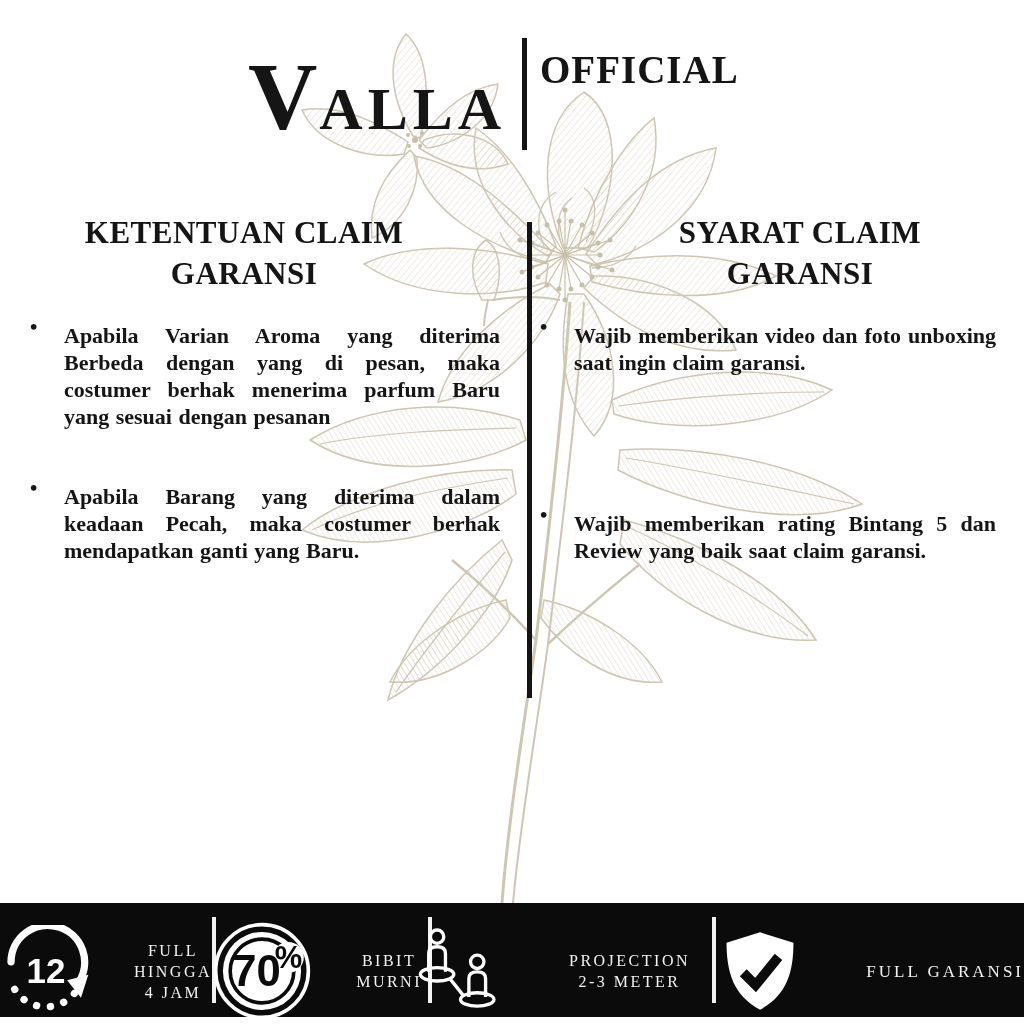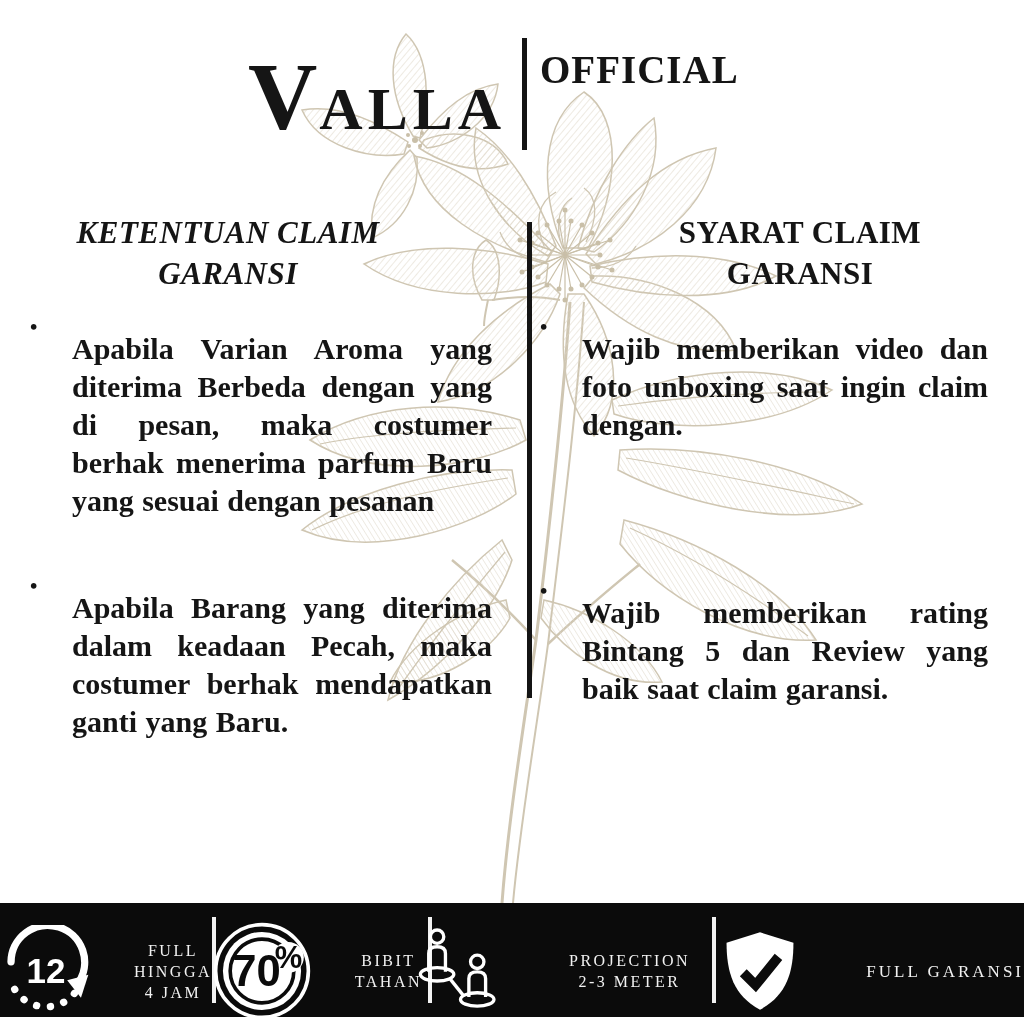--- a/index.html
+++ b/index.html
@@ -21,34 +21,34 @@
     left:540px;top:46px;width:198px;text-align:center;font-size:39px;
     font-weight:bold;line-height:47px;letter-spacing:1px;
   }
   .store span{display:block;}
 
   
   .section-title{
     top:212px;width:400px;text-align:center;font-size:31px;font-weight:bold;
     line-height:41px;letter-spacing:0.5px;
   }
-  .section-title.left{left:28px;font-style:italic;}
+  .section-title.left{left:44px;}
   .section-title.right{left:600px;}
   .section-title span{display:block;}
 
   
   .bullets{top:314px;}
   .bullets.left{left:30px;width:478px;}
   .bullets.right{left:540px;width:464px;}
   .bullet{display:flex;align-items:flex-start;}
   .bullets.left  .bullet + .bullet{margin-top:37px;}
   .bullets.right .bullet + .bullet{margin-top:118px;}
   .bullet .dot{width:26px;font-size:21px;line-height:27px;font-weight:bold;flex:0 0 26px;}
   .bullet p{
-    margin:16px;flex:1;text-align:justify;font-size:30px;line-height:38px;
+    margin:8px;flex:1;text-align:justify;font-size:22px;line-height:27px;
     font-weight:bold;word-spacing:1px;
   }
   .col-divider{left:527px;top:222px;width:5px;height:476px;background:#141414;}
 
   
   .footer{left:0;top:903px;width:1024px;height:114px;background:#0b0b0b;}
   .feature{position:absolute;top:0;height:136px;display:flex;align-items:center;justify-content:space-between;gap:15px;}
   .feat-1{left:0;width:212px;}
   .feat-2{left:212px;width:210px;}
   .feat-3{left:412px;width:278px;}
@@ -214,21 +214,21 @@
 
 <div class="layer col-divider"></div>
 
 <div class="layer section-title right">
   <span>SYARAT CLAIM</span>
   <span>GARANSI</span>
 </div>
 <div class="layer bullets right">
   <div class="bullet">
     <span class="dot">•</span>
-    <p>Wajib memberikan video dan foto unboxing saat ingin claim dengan.</p>
+    <p>Wajib memberikan video dan foto unboxing saat ingin claim garansi.</p>
   </div>
   <div class="bullet">
     <span class="dot">•</span>
     <p>Wajib memberikan rating Bintang 5 dan Review yang baik saat claim garansi.</p>
   </div>
 </div>
 
 <div class="layer footer">
 
   <div class="feature feat-1">
@@ -250,21 +250,21 @@
     <svg width="100" height="100" viewBox="0 0 110 110">
       <circle cx="55" cy="55" r="51" fill="none" stroke="#ffffff" stroke-width="4"></circle>
       <circle cx="55" cy="55" r="43" fill="#ffffff"></circle>
       <circle cx="55" cy="55" r="35" fill="#ffffff" stroke="#0b0b0b" stroke-width="4"></circle>
       <circle cx="84" cy="40" r="17" fill="#ffffff"></circle>
       <text x="49" y="72" text-anchor="middle" font-family="Liberation Sans, sans-serif" font-size="48" font-weight="bold" fill="#0b0b0b">70</text>
       <text x="84" y="52" text-anchor="middle" font-family="Liberation Sans, sans-serif" font-size="34" font-weight="bold" fill="#0b0b0b">%</text>
     </svg>
     <div class="flabel">
       <span>BIBIT</span>
-      <span>TAHAN</span>
+      <span>MURNI</span>
     </div>
   </div>
   <div class="fsep fsep-2"></div>
 
   <div class="feature feat-3">
     <svg width="92" height="100" viewBox="0 0 110 110">
       <g stroke="#ffffff" stroke-width="4" fill="none">
         <circle cx="30" cy="14" r="8"></circle>
         <path d="M20 56 L20 34 Q20 26 30 26 Q40 26 40 34 L40 56"></path>
         <ellipse cx="30" cy="59" rx="20" ry="8"></ellipse>

